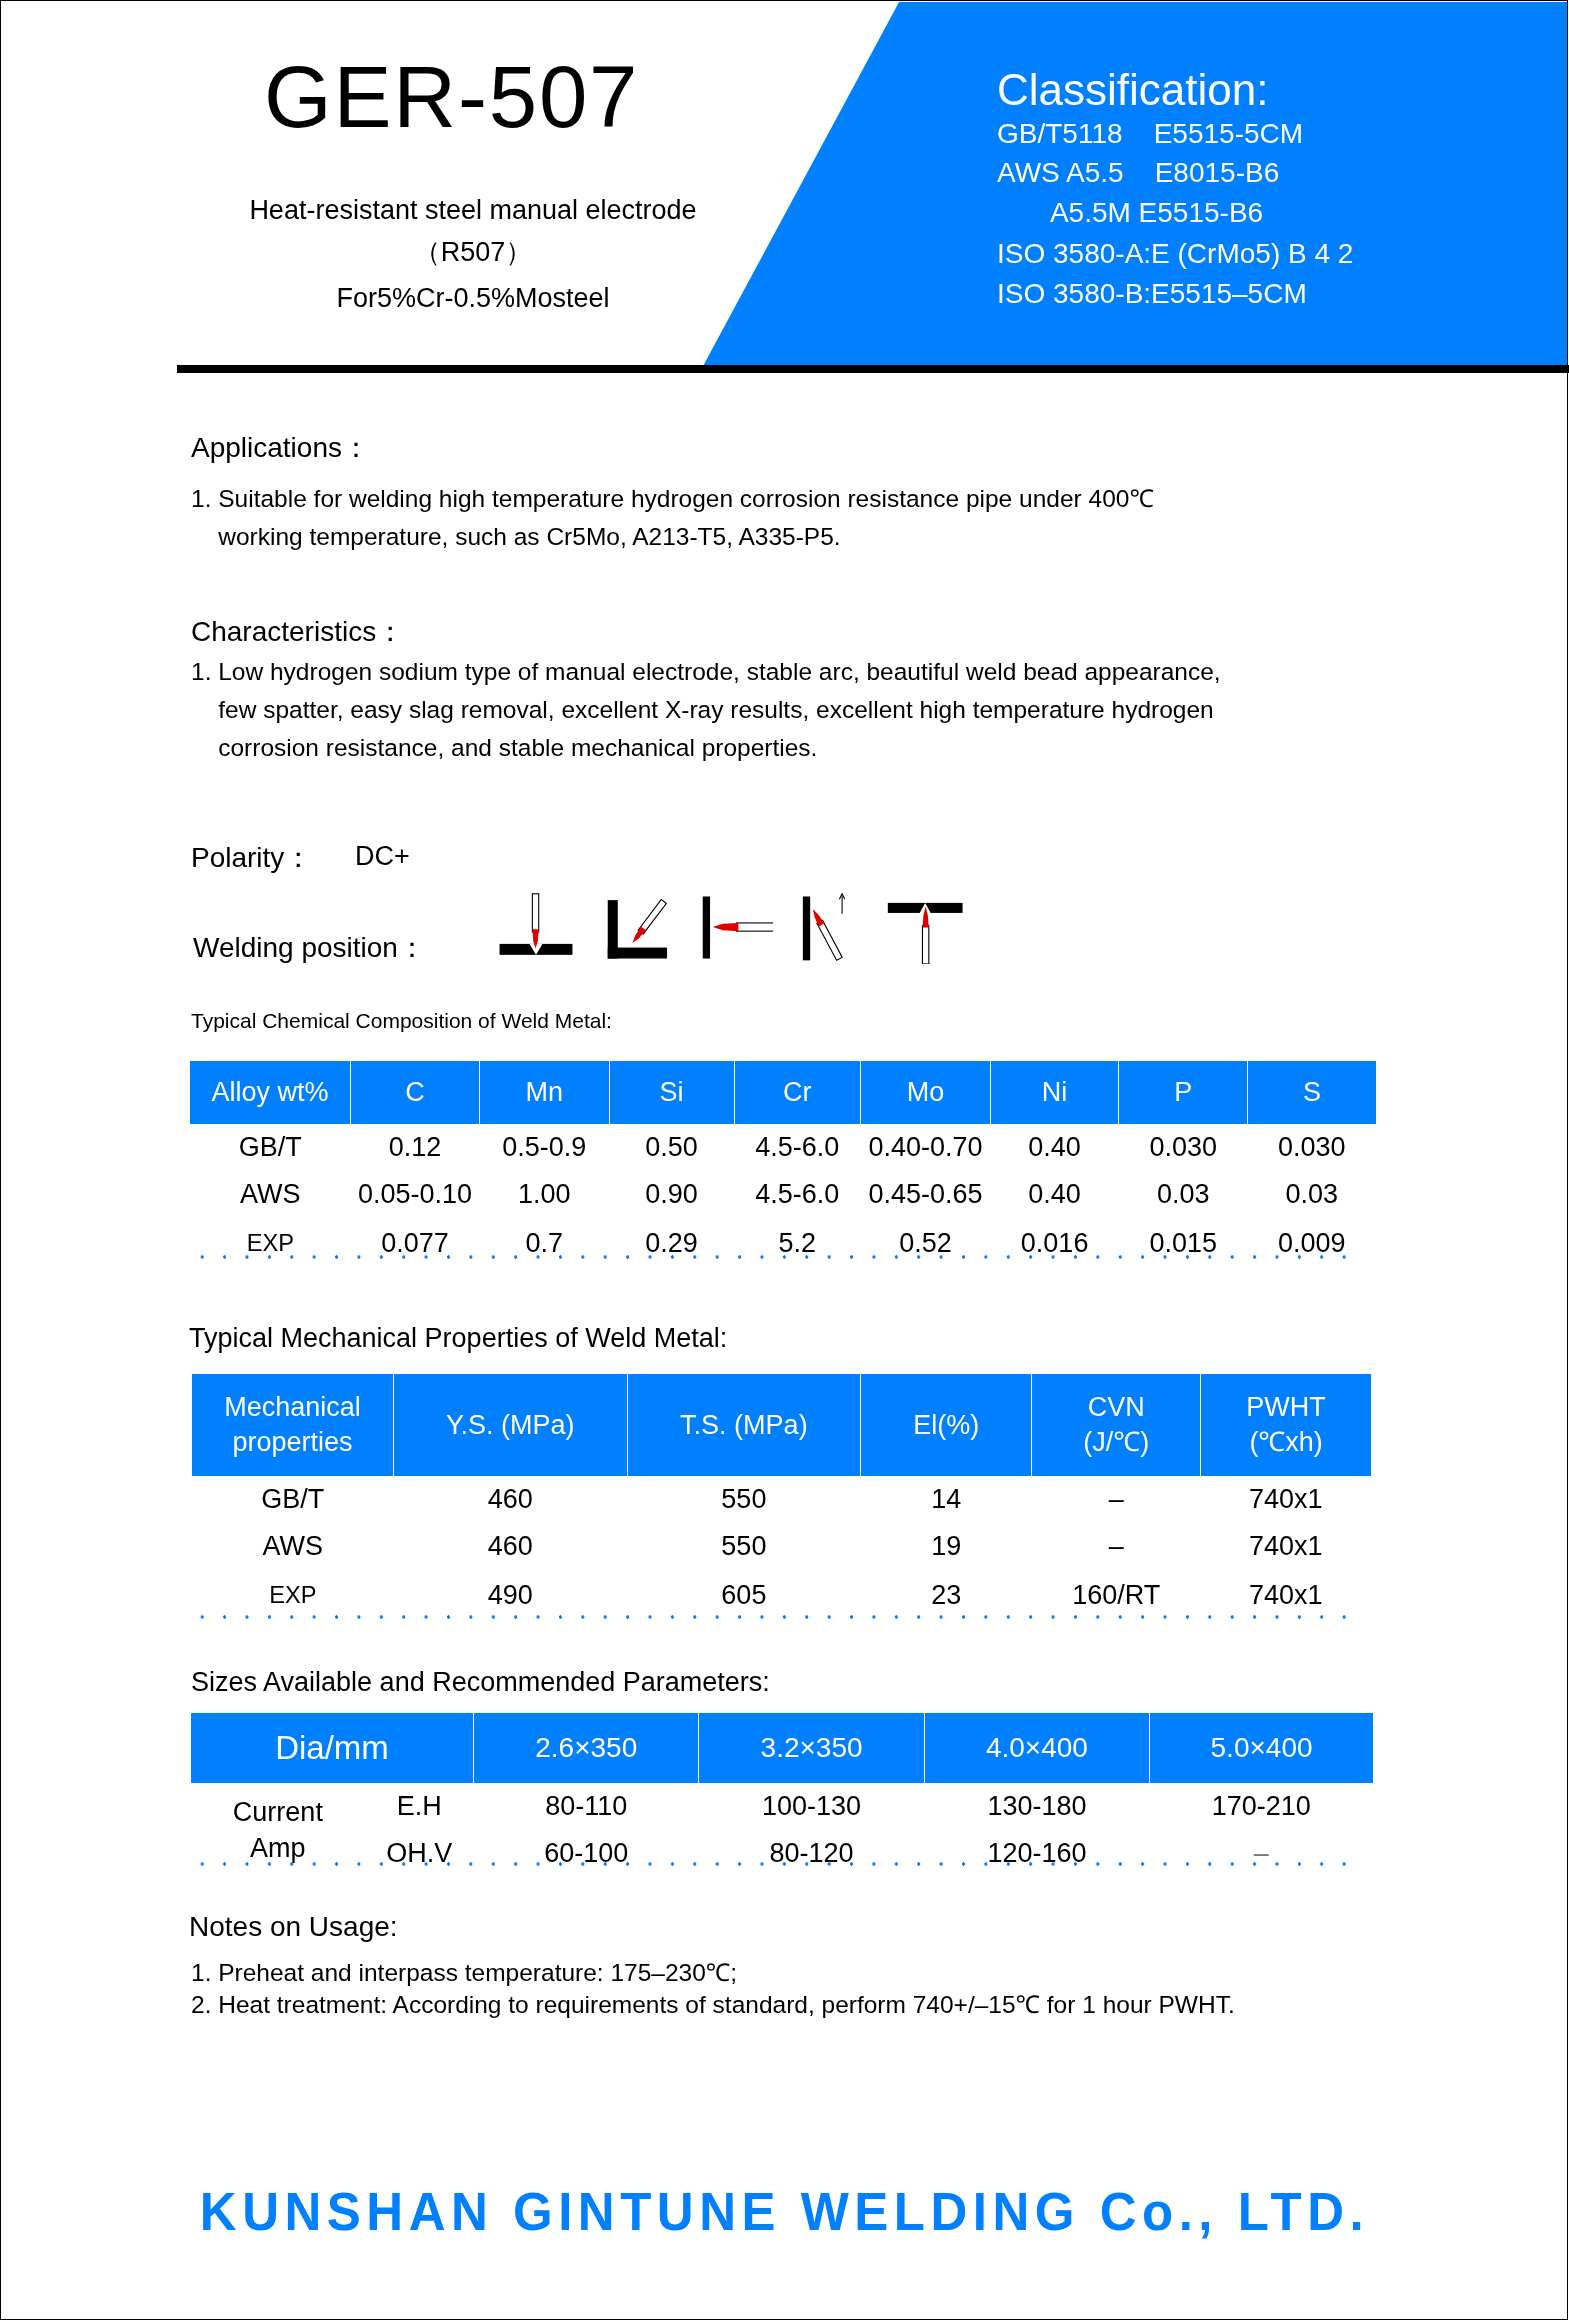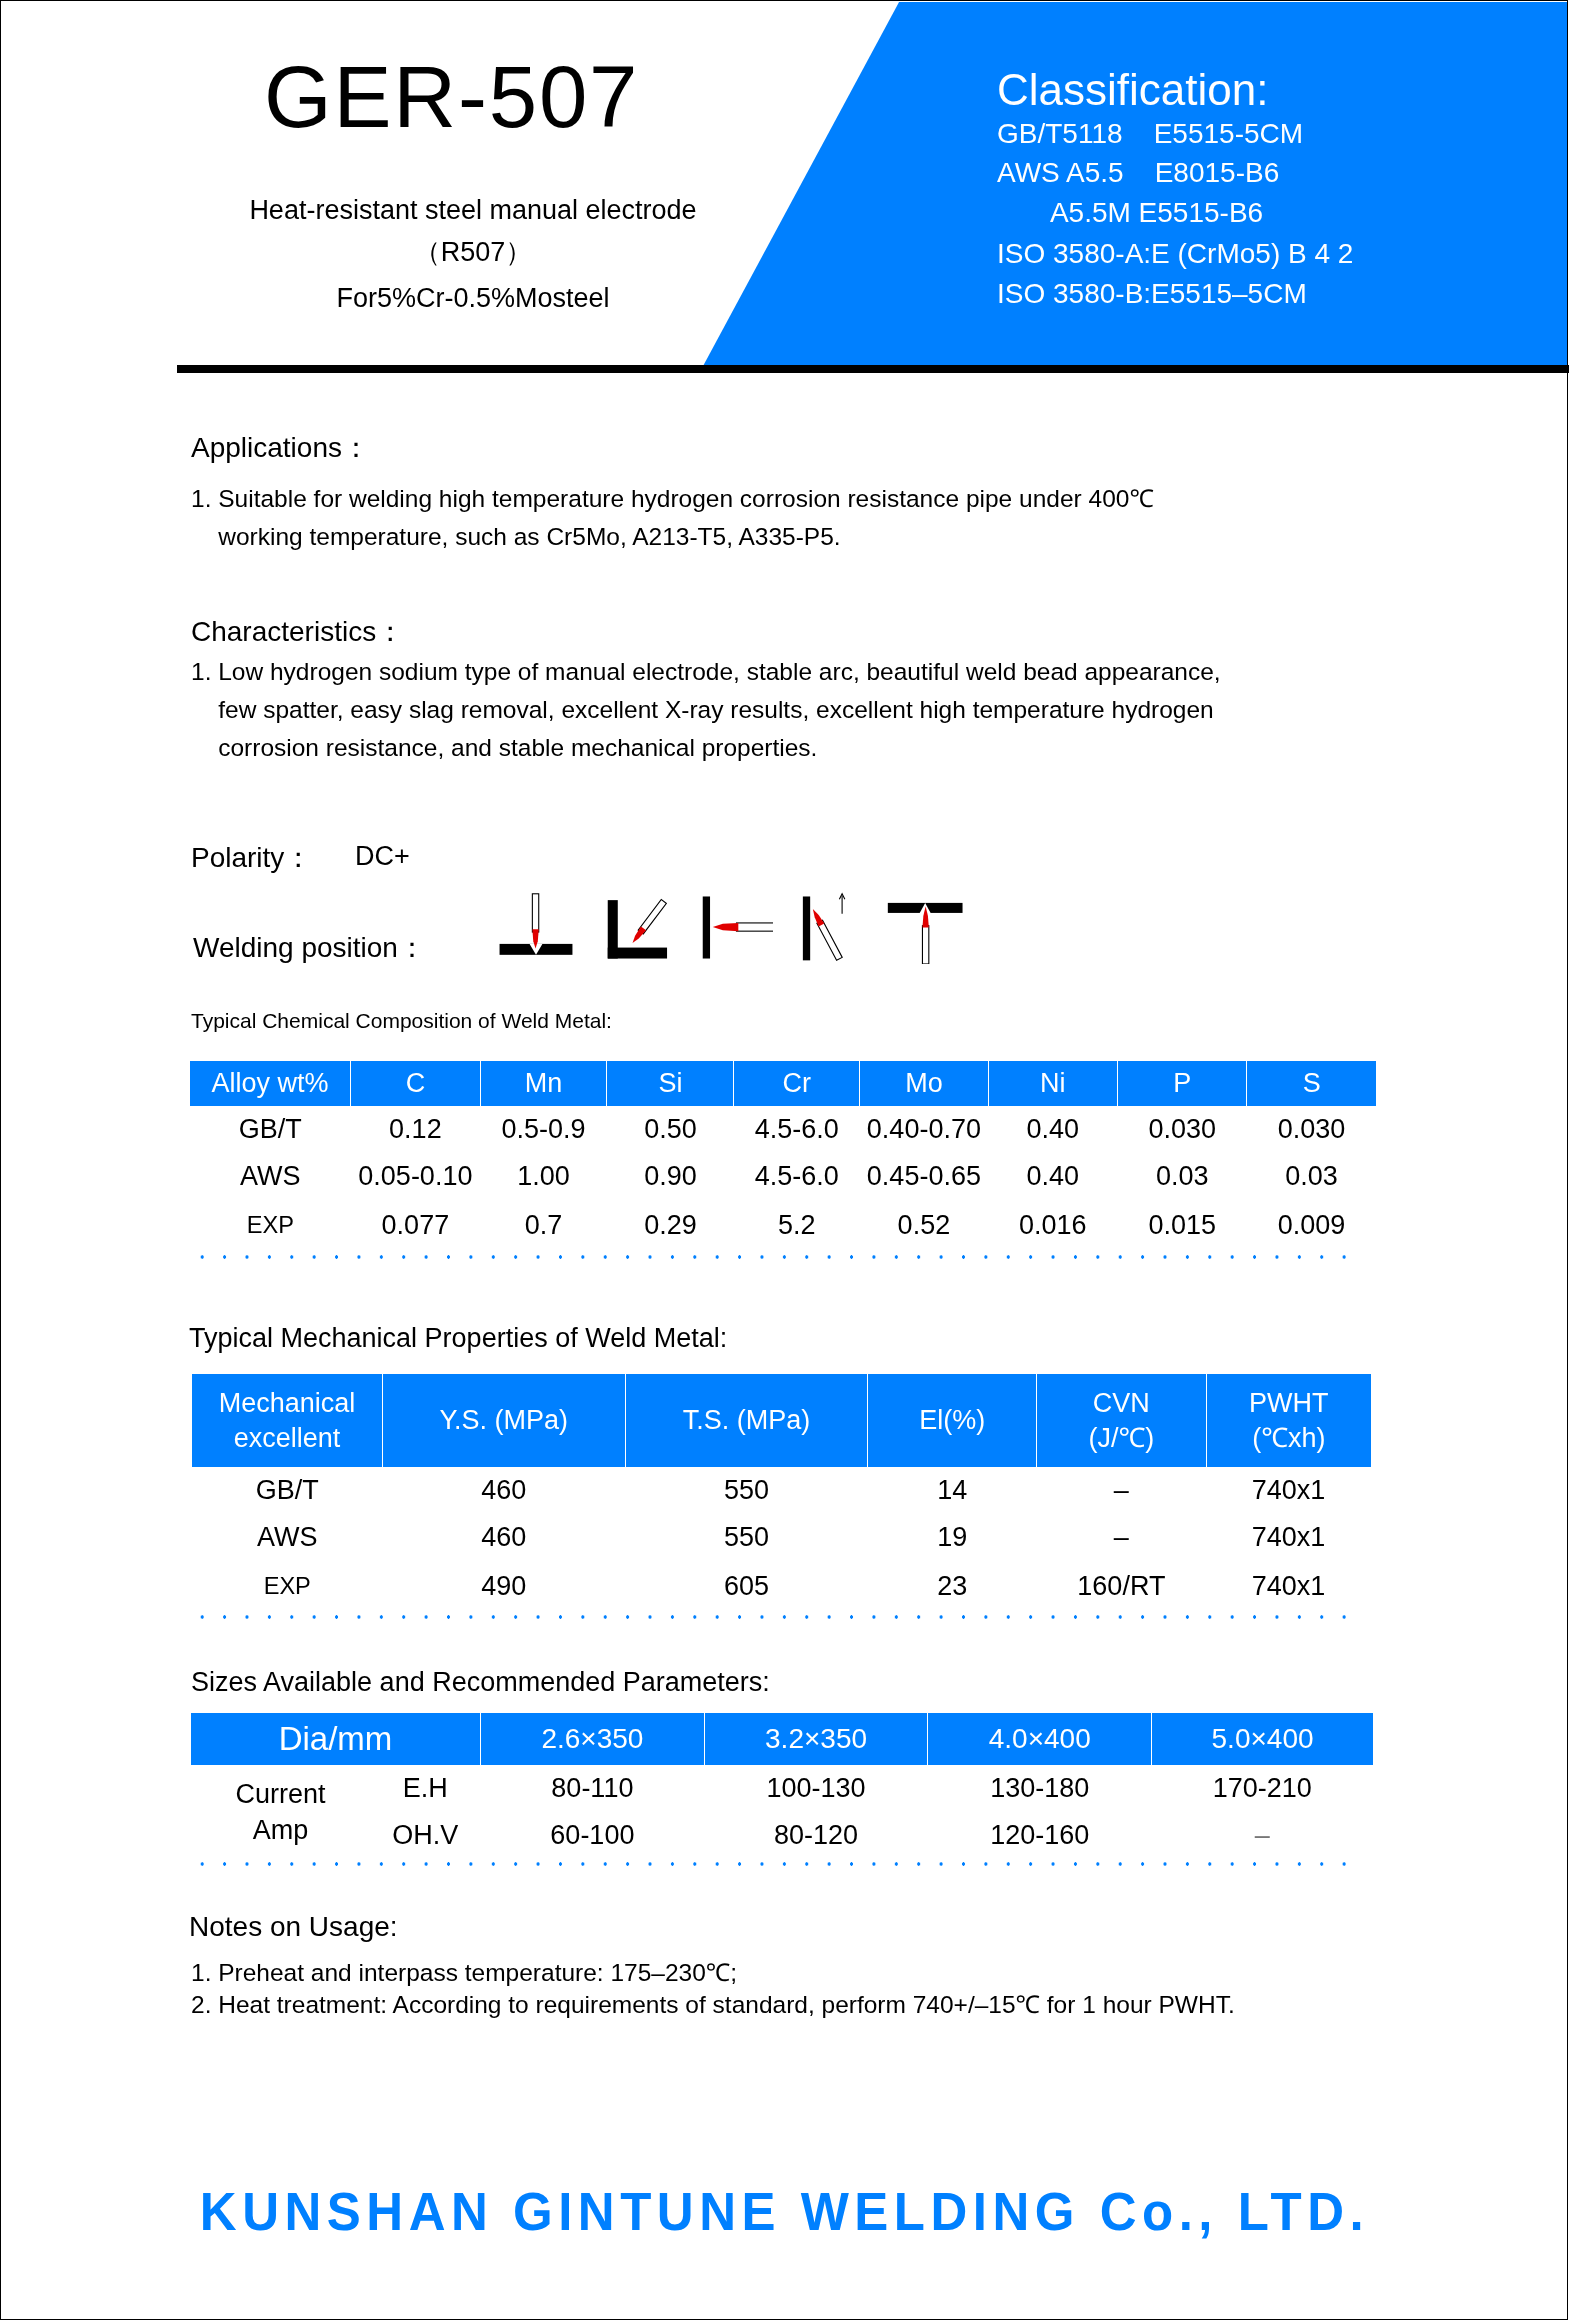--- a/index.html
+++ b/index.html
@@ -29,21 +29,21 @@
   .divider {
     position: absolute; left: 177px; top: 365px; width: 1392px; height: 8.2px; background: #000;
   }
   
   .h { position: absolute; left: 191px; font-size: 28px; }
   .p { position: absolute; left: 191px; font-size: 24.5px; line-height: 38px; white-space: pre; }
   
   .tbl { position: absolute; border-collapse: collapse; }
   .tbl th {
     background: #0080ff; color: #fff; font-weight: normal;
-    border-right: 1.8px solid #fff; padding: 7px; text-align: center;
+    border-right: 1.8px solid #fff; padding: 16px; text-align: center;
   }
   .tbl th:last-child { border-right: none; }
   .tbl td { text-align: center; padding: 0; }
   .dots {
     position: absolute; height: 3.6px;
     background-image: radial-gradient(circle, #0080ff 1.8px, transparent 2px);
     background-size: 22.4px 4.5px; background-repeat: repeat-x;
   }
   .footer {
     position: absolute; left: 0; width: 1569px; top: 2182px; text-align: center;
@@ -171,21 +171,21 @@
       <td>0.009</td>
     </tr>
   </tbody>
 </table>
 <div class="dots" style="left:191px;top:1255px;width:1173px"></div>
 
 <div class="h" style="top:1323px;left:189px;font-size:27px">Typical Mechanical Properties of Weld Metal:</div>
 <table class="tbl" style="left:192px;top:1374px;width:1179px;font-size:27px">
   <thead>
     <tr style="height:93px">
-      <th style="width:182px;line-height:35px"><span>Mechanical</span><br><span>excellent</span></th>
+      <th style="width:182px;line-height:35px"><span>Mechanical</span><br><span>properties</span></th>
       <th style="width:251px">Y.S. (MPa)</th>
       <th style="width:251px">T.S. (MPa)</th>
       <th style="width:167px">El(%)</th>
       <th style="width:167px;line-height:35px"><span>CVN</span><br><span>(J/℃)</span></th>
       <th style="width:161px;line-height:35px"><span>PWHT</span><br><span>(℃xh)</span></th>
     </tr>
   </thead>
   <tbody>
     <tr style="height:47px">
       <td>GB/T</td>

